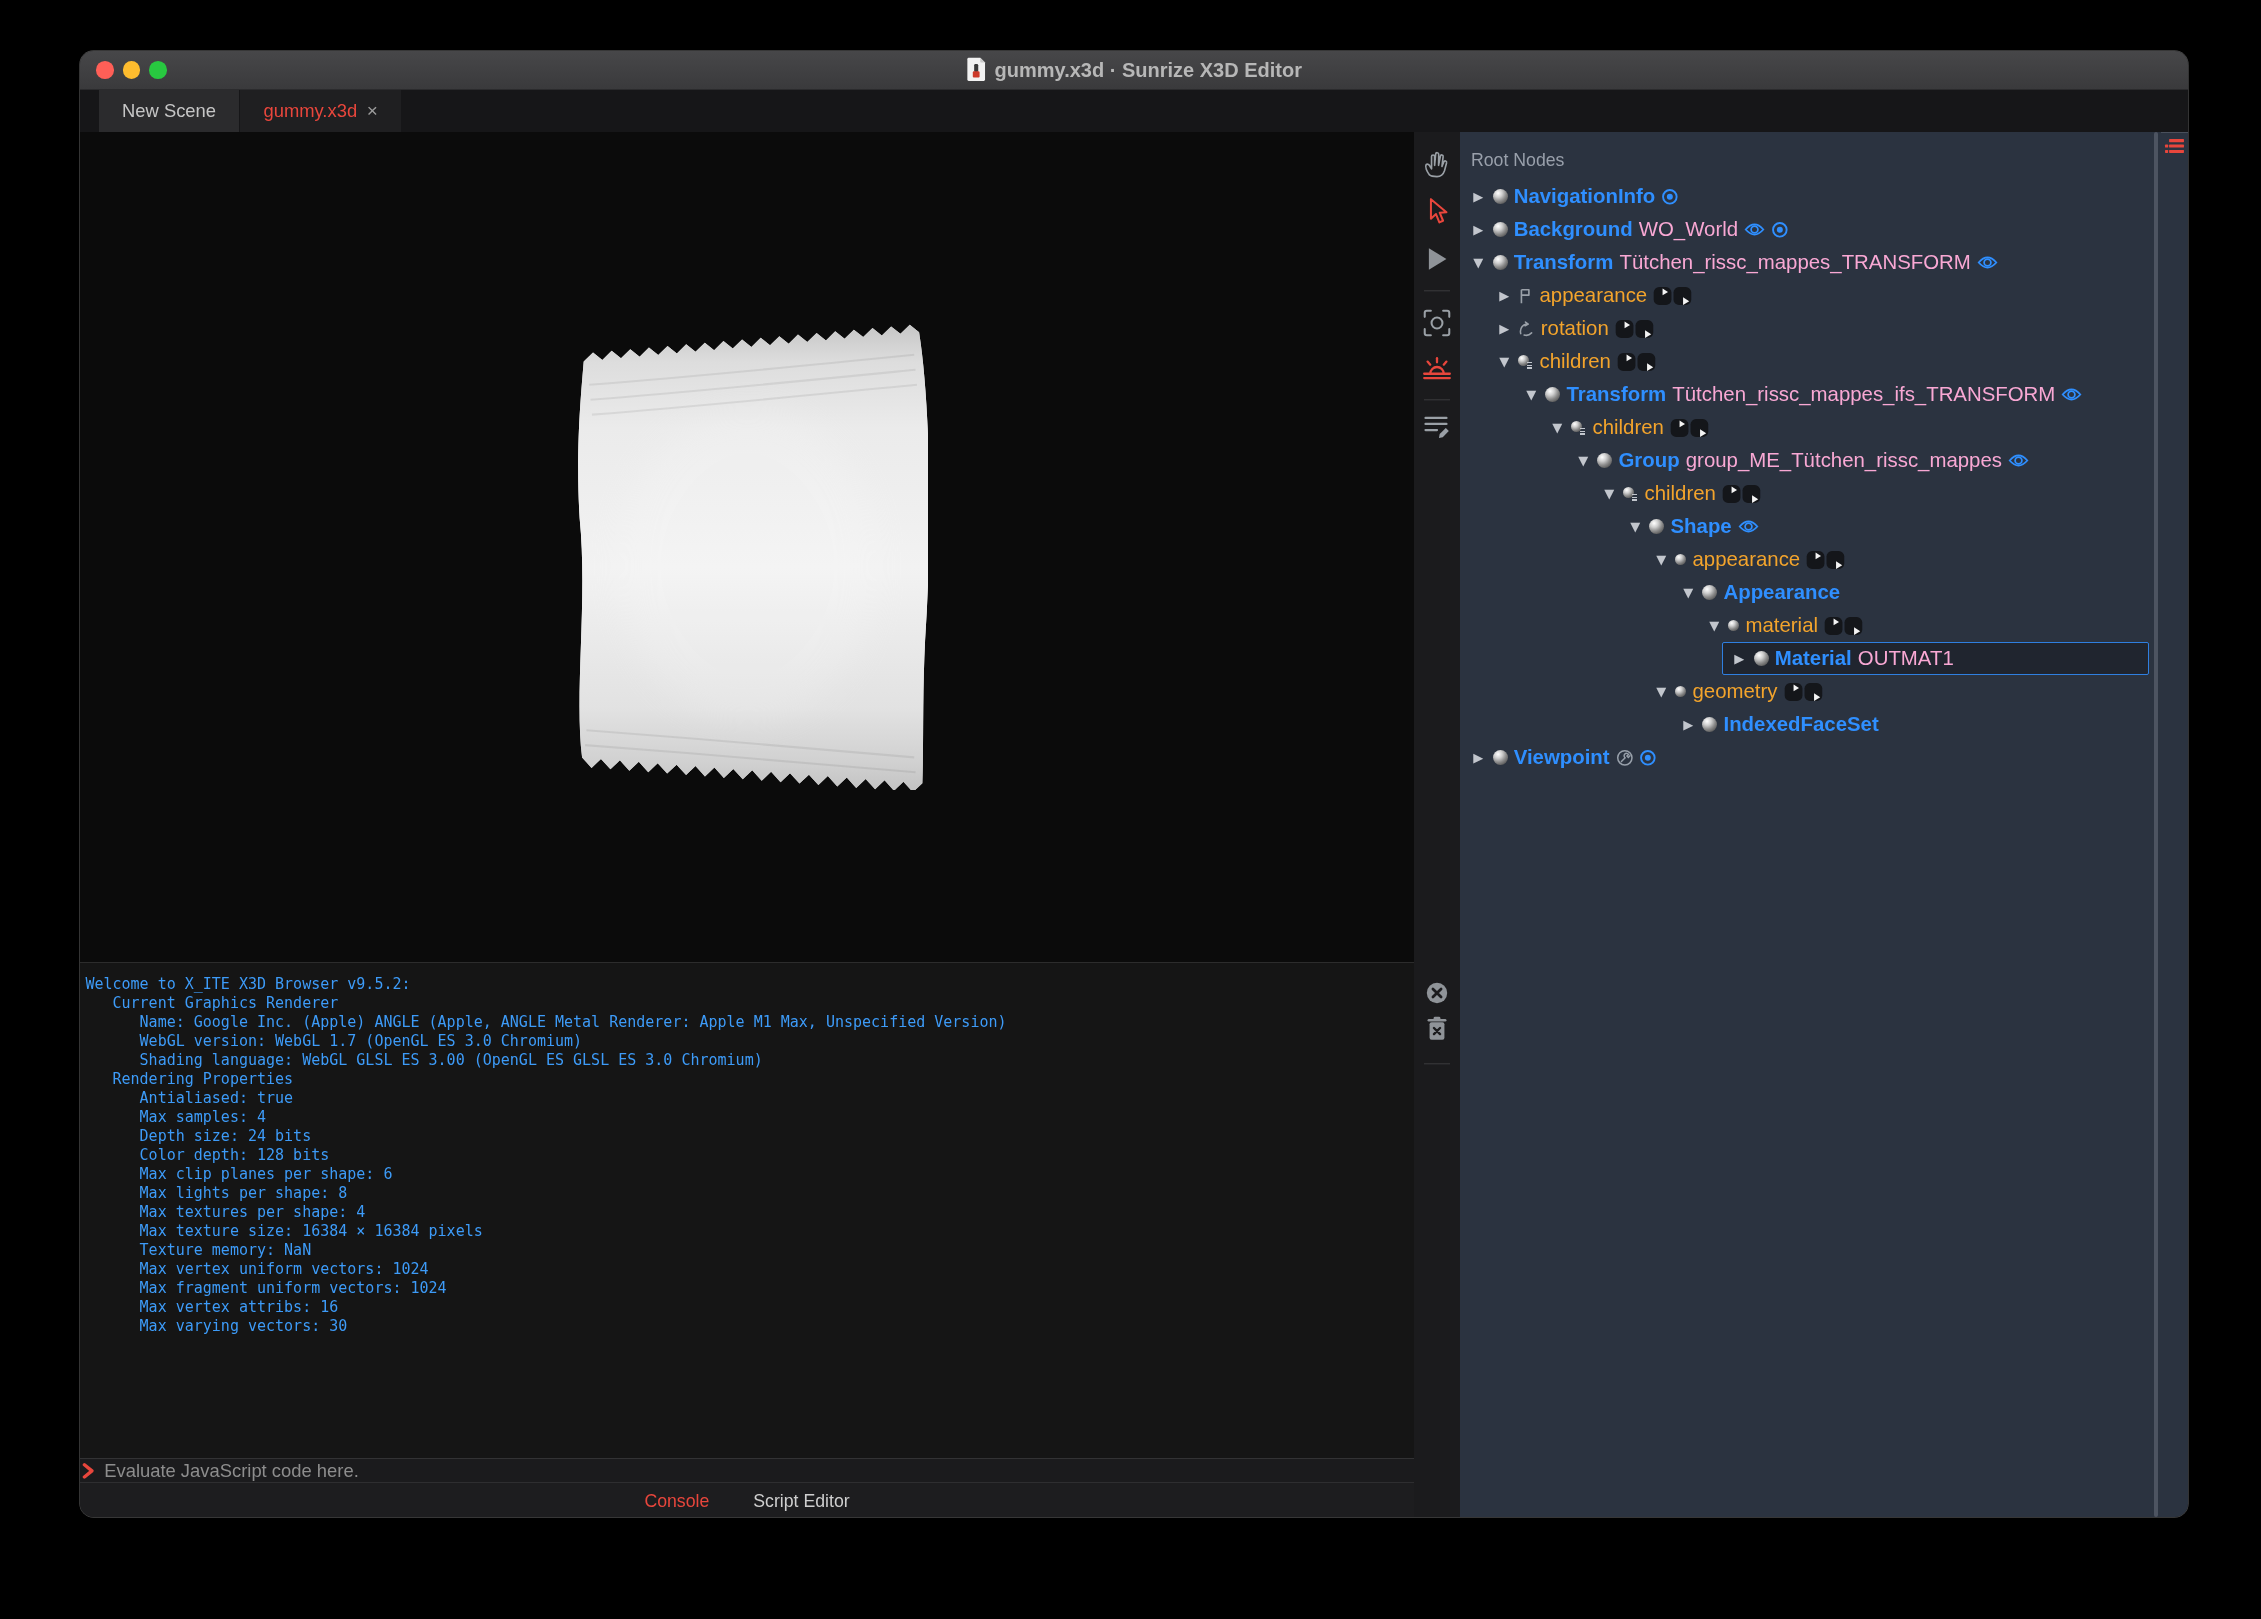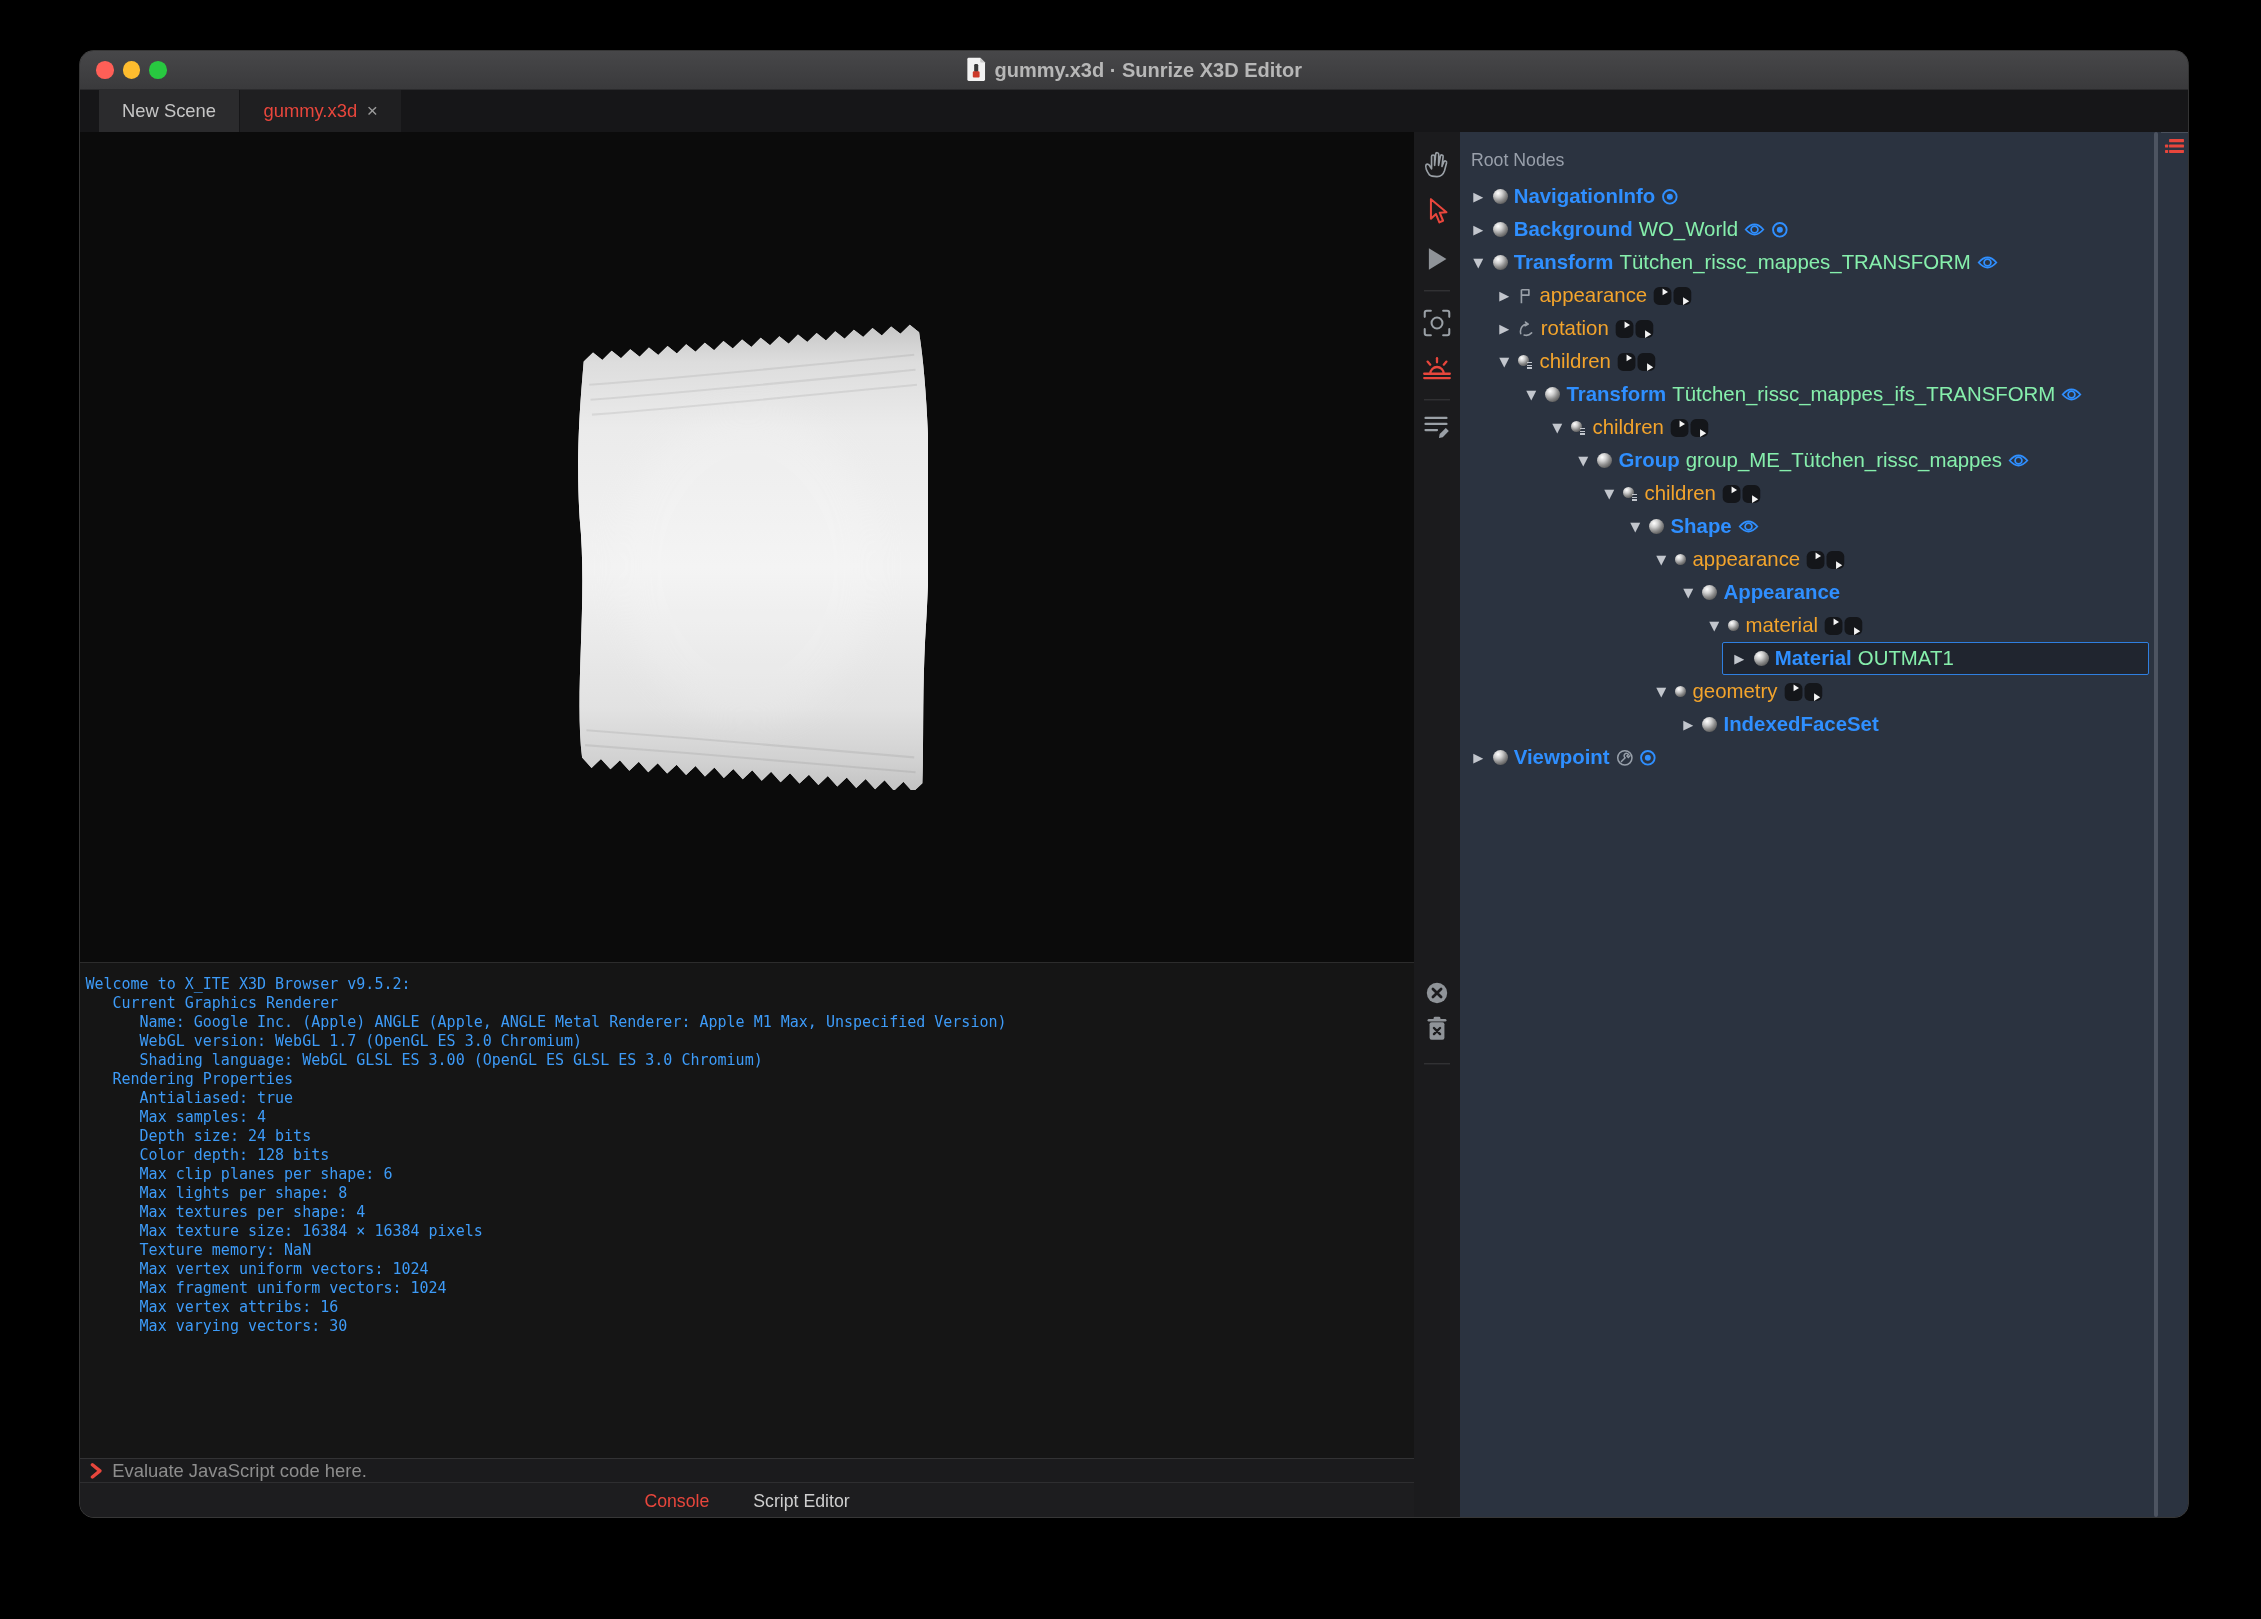--- a/index.html
+++ b/index.html
@@ -41,41 +41,41 @@
   .consolebox{
     height:496px;flex:0 0 496px;background:#151515;border-top:0.7px solid #2c2c2c;
     padding:12.2px 0 0 5.4px;box-sizing:border-box;overflow:hidden;
   }
   .consolebox .cline{
     font-family:"DejaVu Sans Mono", monospace;font-size:15px;line-height:19px;
     color:#3d9bf8;white-space:pre;
   }
   .promptrow{
     height:24px;flex:0 0 24px;background:#1b1b1d;border-top:0.7px solid #323234;
-    display:flex;align-items:center;padding-left:9px;gap:8.2px;box-sizing:border-box;
+    display:flex;align-items:center;padding-left:1px;gap:8.2px;box-sizing:border-box;
   }
   .promptrow .ph{color:#8d8d8d;font-size:18.4px;}
   .leftfooter{
     height:37px;flex:0 0 37px;background:#1d1d1f;border-top:0.7px solid #2e2e30;
     display:flex;align-items:center;justify-content:center;gap:44px;font-size:17.7px;
   }
   .leftfooter .ftab.active{color:#e8463c;}
   .leftfooter .ftab{color:#cfcfcf;}
   
   .vtoolbar{width:46px;flex:0 0 46px;background:#1b1b1d;position:relative;}
   .vtb{position:absolute;left:50%;transform:translate(-50%,-50%);display:block;}
   .tooldiv{width:26px;height:1.4px;background:#3c3c3e;}
   
   .panel{flex:1;background:#2b3340;position:relative;display:flex;flex-direction:row;min-width:0;}
   .paneltree{flex:1;overflow:hidden;position:relative;}
   .rootlabel{color:#99a0ab;font-size:17.7px;padding:17.7px 0 9.5px 11px;}
   .row{height:33px;display:flex;align-items:center;gap:6.1px;font-size:20.4px;box-sizing:border-box;}
   .row .exp{font-family:"DejaVu Sans", sans-serif;font-size:13px;color:#c2c6cd;width:16.3px;text-align:center;flex:0 0 16.3px;}
   .row .type{color:#2f8fff;font-weight:bold;white-space:nowrap;}
-  .row .def{color:#86efac;white-space:nowrap;}
+  .row .def{color:#f9a8d4;white-space:nowrap;}
   .row .field{color:#f3a42c;white-space:nowrap;}
   .row.selected{border:1.4px solid #2f7fe0;background:#20252f;border-radius:2px;}
   .sphere{width:15px;height:15px;border-radius:50%;flex:0 0 15px;
     background:radial-gradient(circle at 34% 28%, #ffffff 0%, #cfcfcf 28%, #8b8b8b 55%, #2e2e2e 100%);}
   .sphere.sm{width:11px;height:11px;flex:0 0 11px;}
   .mfwrap{position:relative;width:15px;flex:0 0 15px;height:16.3px;}
   .mfwrap .sphere{position:absolute;left:0;top:1.4px;}
   .mfwrap .bars{position:absolute;left:8.8px;top:8.2px;display:flex;flex-direction:column;gap:1.4px;}
   .mfwrap .bars i{display:block;width:4.8px;height:1.4px;background:#c3c7ce;}
   .panelfooter{

